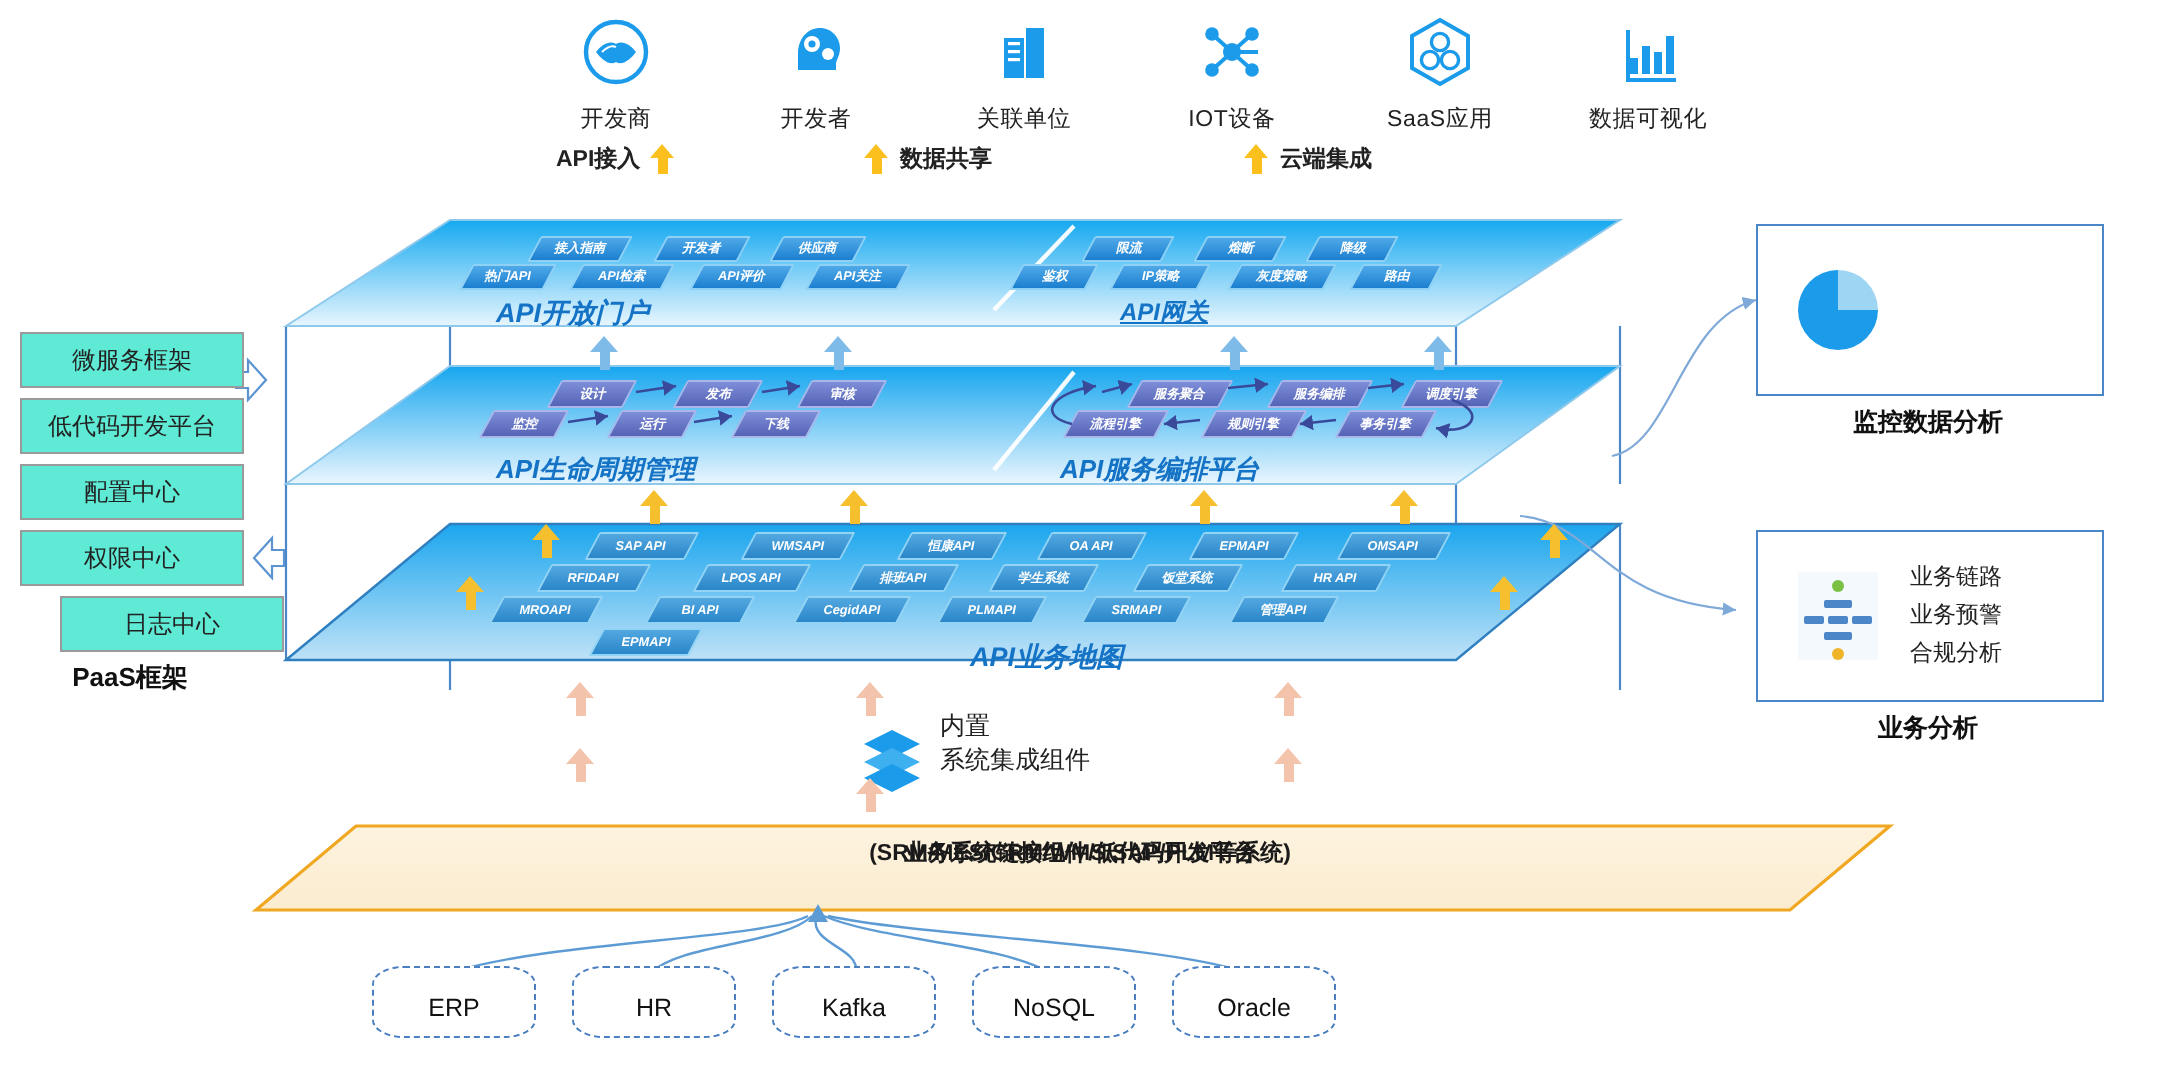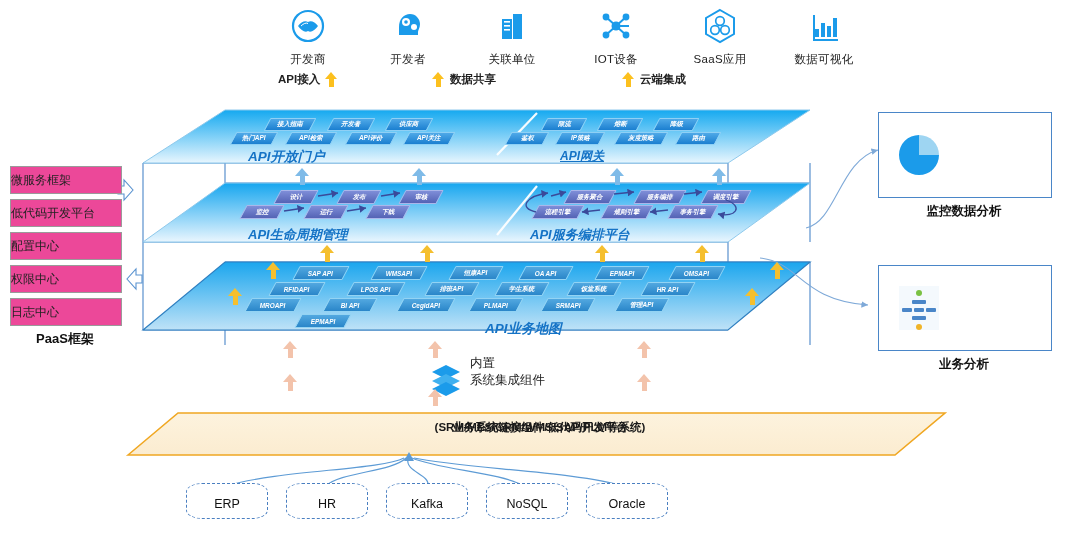--- a/index.html
+++ b/index.html
@@ -25,21 +25,21 @@
 
   
   .chip{transform:skewX(-28deg);border-radius:1px;}
   .chip span{display:block;transform:skewX(28deg);}
   .chip.t{background:linear-gradient(180deg,#4fa9e8,#1b7fd0);border:.5px solid #8fd0f5;}
   .chip.m{background:linear-gradient(180deg,#7f8ed8,#5463b5);border:.5px solid #aab6ea;}
   .chip.b{background:linear-gradient(180deg,#52a8e0,#2a86c9);border:.5px solid #93d3f3;}
 
   
   .paasbox{position:absolute;left:10px;width:110px;height:26px;border:1px solid #9a9a9a;
-           background:#ec4899;display:flex;align-items:center;justify-content:flex-start;
+           background:#5eead4;display:flex;align-items:center;justify-content:center;
            font-size:12px;color:#222;font-family:"Liberation Serif","DejaVu Serif",serif;}
   #paas-title{position:absolute;left:10px;top:330px;width:110px;text-align:center;
               font-size:13px;font-weight:bold;color:#111;}
 
   
   .rpanel{position:absolute;width:172px;height:84px;border:1px solid #4a86c8;background:#fff;
           display:flex;align-items:center;}
   .rpanel .rlines{font-size:11.5px;line-height:19px;color:#222;}
   .rcap{position:absolute;width:172px;text-align:center;font-size:12.5px;font-weight:bold;color:#111;}
 
@@ -478,21 +478,21 @@
     </div>
     <div class="paasbox" style="top: 199px;">
       <span>低代码开发平台</span>
     </div>
     <div class="paasbox" style="top: 232px;">
       <span>配置中心</span>
     </div>
     <div class="paasbox" style="top: 265px;">
       <span>权限中心</span>
     </div>
-    <div class="paasbox" style="top: 298px;">
+    <div class="paasbox" style="top: 298px; margin-left: 20px;">
       <span>日志中心</span>
     </div>
   </div>
 <div id="paas-title">PaaS框架</div>
 
 <div class="rpanel" style="left:878px;top:112px;">
   <svg width="56" height="56" style="margin-left:12px">
     <path d="M28,28 L28,8 A20,20 0 0,1 48,28 Z" fill="#9ed5f2"></path>
     <path d="M28,28 L48,28 A20,20 0 1,1 28,8 Z" fill="#1b9bea"></path>
   </svg>
@@ -503,20 +503,25 @@
   <svg width="56" height="56" style="margin-left:12px">
     <rect x="8" y="6" width="40" height="44" fill="#f4f9fd"></rect>
     <circle cx="28" cy="13" r="3" fill="#7ac143"></circle>
     <rect x="21" y="20" width="14" height="4" rx="1" fill="#4a86c8"></rect>
     <rect x="11" y="28" width="10" height="4" rx="1" fill="#4a86c8"></rect>
     <rect x="23" y="28" width="10" height="4" rx="1" fill="#4a86c8"></rect>
     <rect x="35" y="28" width="10" height="4" rx="1" fill="#4a86c8"></rect>
     <rect x="21" y="36" width="14" height="4" rx="1" fill="#4a86c8"></rect>
     <circle cx="28" cy="47" r="3" fill="#f0b429"></circle>
   </svg>
+  <div class="rlines" style="margin-left:8px">
+    <div>业务链路</div>
+    <div>业务预警</div>
+    <div>合规分析</div>
+  </div>
 </div>
 <div class="rcap" style="left:878px;top:356px;">业务分析</div>
 
 <div class="midcap" style="left:470px;top:355px;">
   <div>内置</div>
   <div>系统集成组件</div>
 </div>
 
 <div class="abs" style="left:0;top:419px;width:1080px;">
   <div class="trapcap">业务系统链接组件/低代码开发平台</div>

